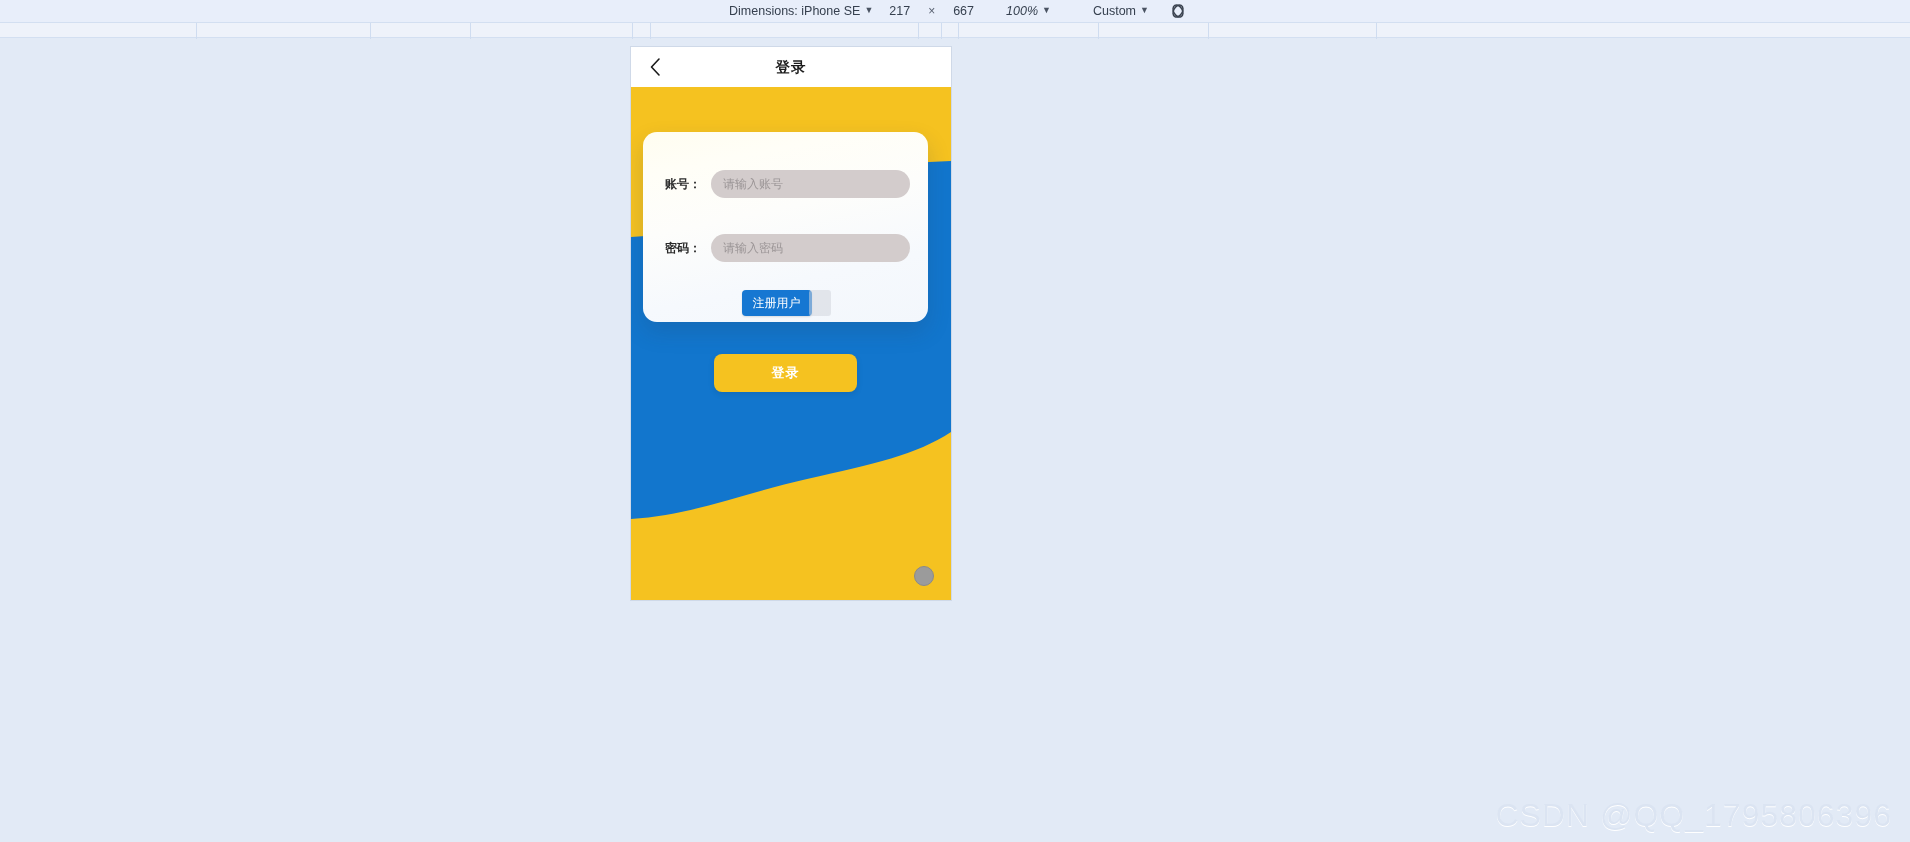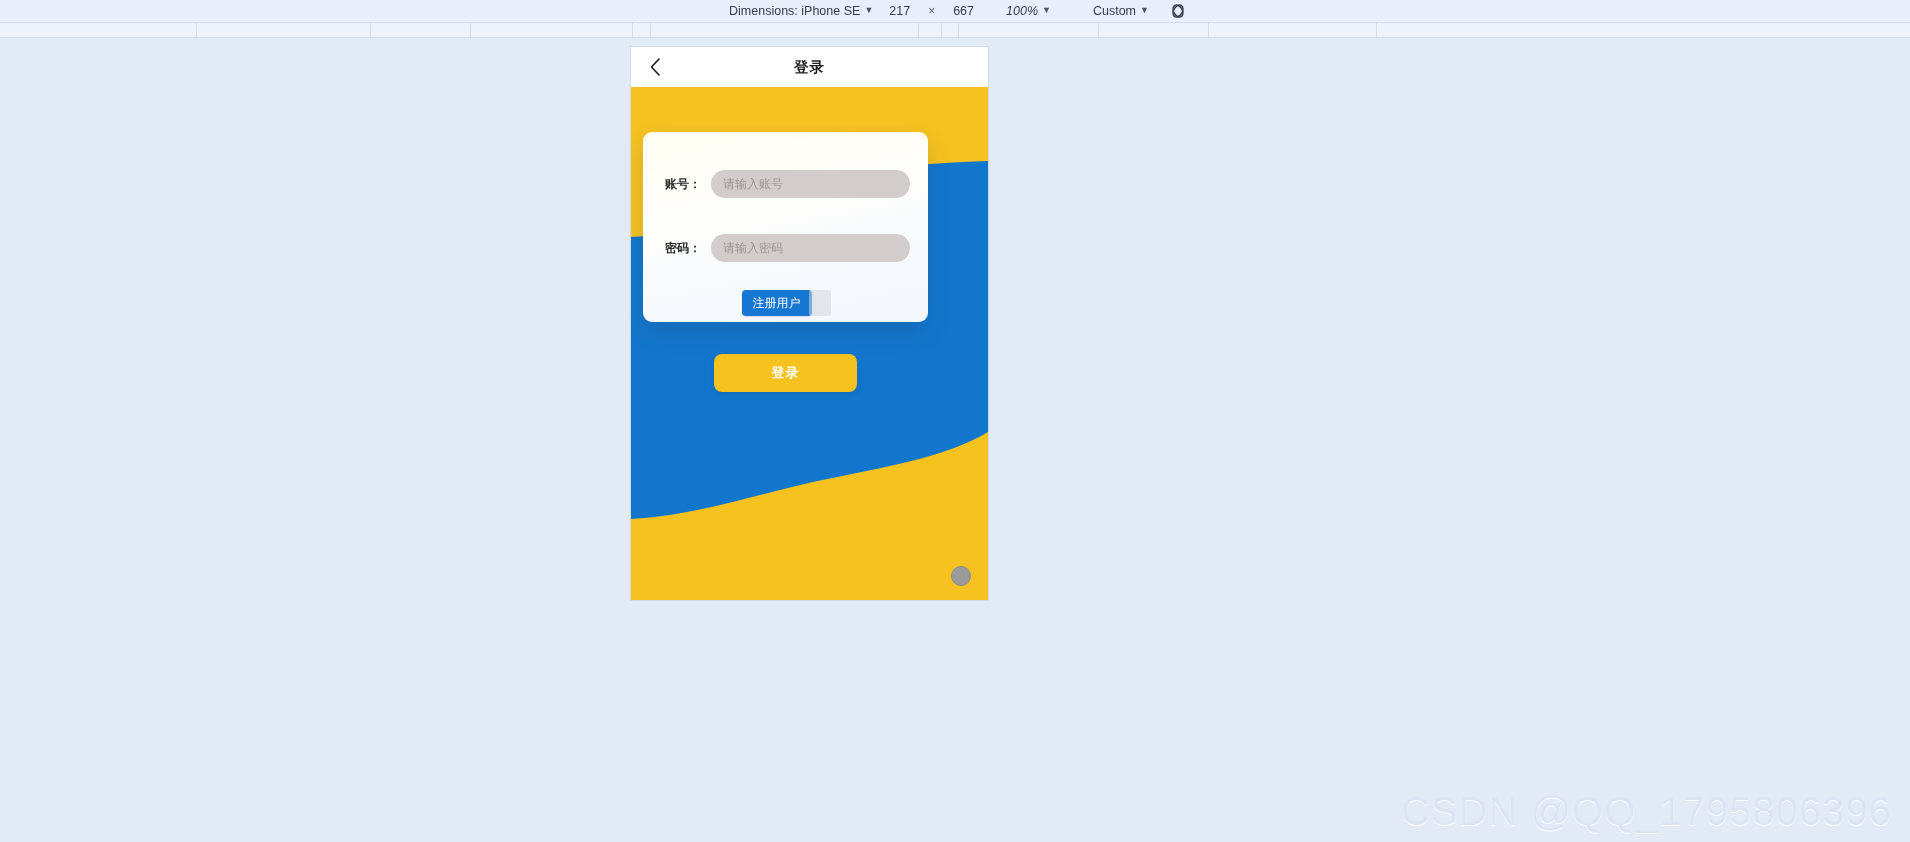--- a/index.html
+++ b/index.html
@@ -77,21 +77,21 @@
     width: 1px;
     height: 16px;
     background: #cfdcf0;
   }
 
   
   .device {
     position: absolute;
     left: 631px;
     top: 47px;
-    width: 357px;
+    width: 320px;
     height: 553px;
     background: #be185d;
     overflow: hidden;
     box-shadow: 0 0 0 1px #cfd9e8;
   }
 
   
   .app-header {
     position: relative;
     height: 40px;
@@ -137,21 +137,21 @@
     display: block;
   }
 
   
   .login-card {
     position: absolute;
     left: 12px;
     top: 45px;
     width: 285px;
     height: 190px;
-    border-radius: 9px;
+    border-radius: 14px;
     background: linear-gradient(168deg,
         #fffdf0 0%,
         #fffef7 18%,
         #fdfdfb 42%,
         #f6f9fd 72%,
         #f3f7fc 100%);
     box-shadow: 0 10px 22px rgba(40,60,90,0.18);
     z-index: 4;
   }
 
@@ -247,21 +247,21 @@
     z-index: 5;
     font-family: "Liberation Sans", "DejaVu Sans", sans-serif;
     box-shadow: 0 2px 6px rgba(0,0,0,0.10);
   }
 
   
   .watermark {
     position: absolute;
     right: 18px;
     bottom: 8px;
-    font-size: 40px;
+    font-size: 32px;
     color: #dbe4f2;
     text-shadow: 0 1px 0 #ffffff;
     letter-spacing: 1px;
     white-space: nowrap;
     font-family: "Liberation Sans", "DejaVu Sans", sans-serif;
   }
 </style>
 </head>
 <body>
 

